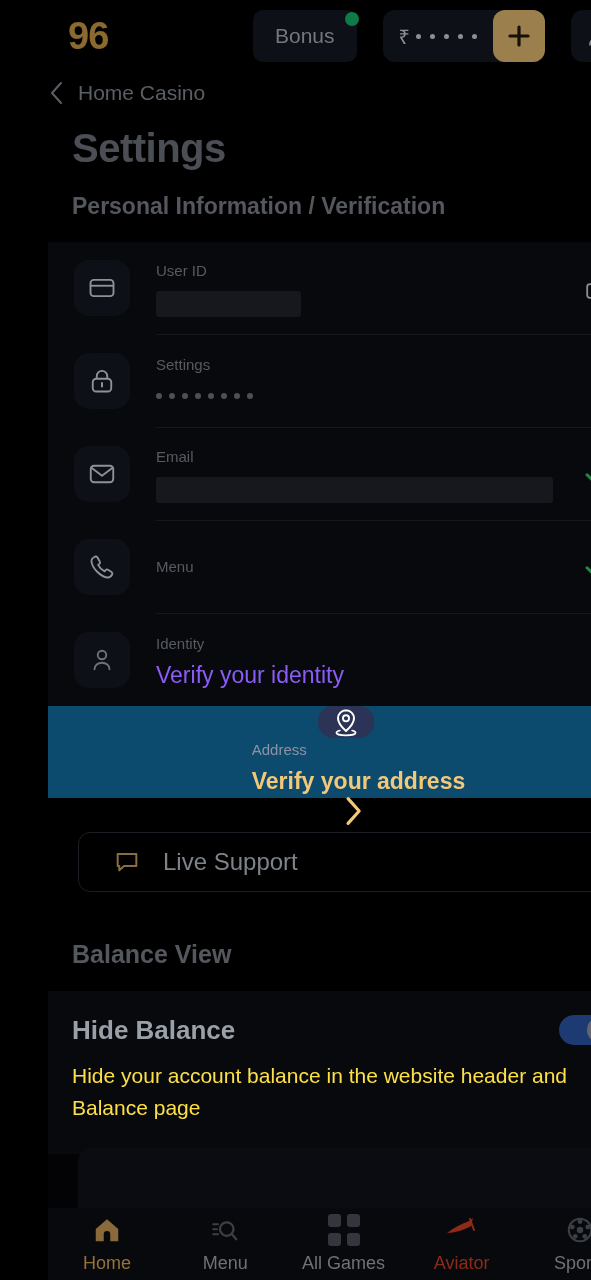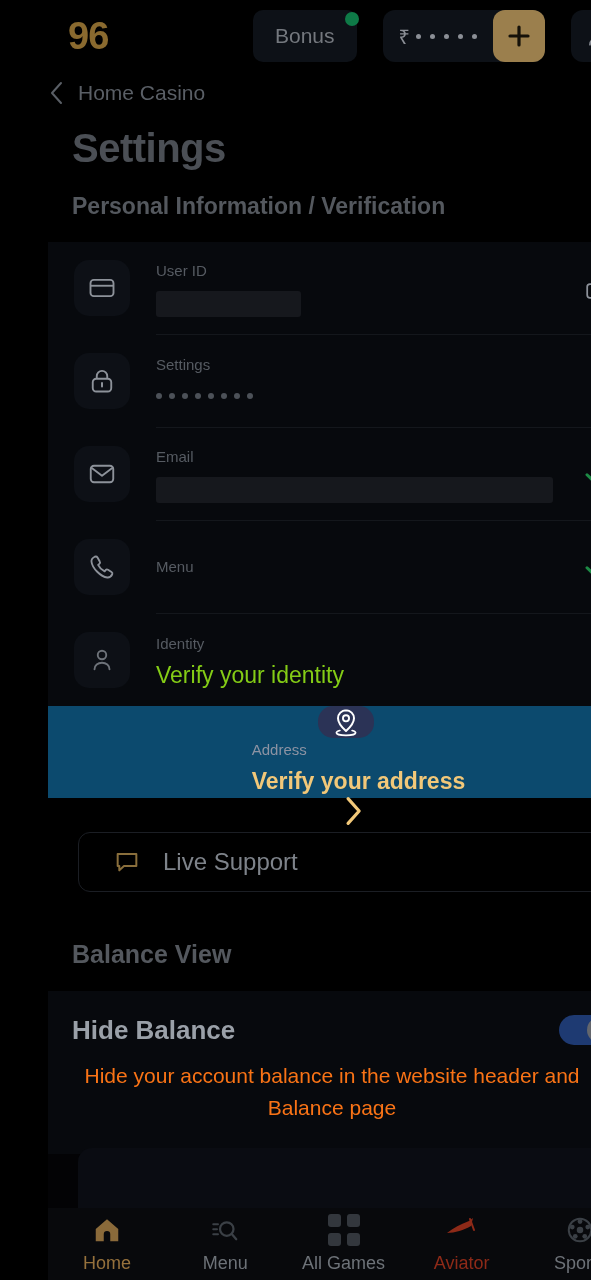--- a/index.html
+++ b/index.html
@@ -108,21 +108,21 @@
   }
   .row .tile {
     width: 56px; height: 56px; min-width: 56px;
     border-radius: 15px;
     background: #0d1016;
     display: flex; align-items: center; justify-content: center;
   }
   .row .body { margin-left: 26px; flex: 1; min-width: 0; }
   .row .label { color: #565b62; font-size: 15px; line-height: 24px; }
   .row .value { margin-top: 5px; font-size: 23px; line-height: 28px; color: #9aa0a8; }
-  .row .value.gold { color: #84cc16; }
+  .row .value.gold { color: #8b5cf6; }
   .redact { display: inline-block; height: 26px; border-radius: 3px; background: #16181d; vertical-align: middle; }
   .pw-dots { display: flex; gap: 7px; align-items: center; height: 28px; }
   .pw-dots i { width: 6px; height: 6px; border-radius: 50%; background: #4c5158; display:block; }
   .row .trail { margin-left: 14px; display: flex; align-items: center; justify-content: center; width: 40px; }
   .divider {
     height: 1px; background: #14171c;
     margin-left: 108px; margin-right: 22px;
   }
   .row.active { background: #0c4a6e; flex-direction: column; }
   .row.active .tile { background: #2b3356; }
@@ -139,21 +139,21 @@
     padding-left: 34px; gap: 22px;
   }
   .support-btn .lbl { color: #7e838a; font-size: 24px; }
 
   
   .bv-head { background: #000; padding: 48px 24px 22px 24px; }
   .bv-head .t { color: #54585e; font-size: 25px; font-weight: 700; }
   .bv-card { background: #07090d; padding: 24px 24px 30px 24px; }
   .bv-top { display: flex; align-items: flex-start; }
   .bv-title { color: #9aa0a8; font-size: 26px; font-weight: 700; }
-  .bv-desc { margin-top: 14px; color: #f97316; font-size: 21px; line-height: 32px; max-width: 520px; text-align: center; }
+  .bv-desc { margin-top: 14px; color: #fde047; font-size: 21px; line-height: 32px; max-width: 520px; }
   .toggle {
     margin-left: auto;
     width: 56px; height: 30px; border-radius: 15px;
     background: #1e3a72; position: relative; flex: none;
   }
   .toggle .knob {
     position: absolute; top: 2px; right: 2px;
     width: 26px; height: 26px; border-radius: 50%;
     background: #63666c;
   }

